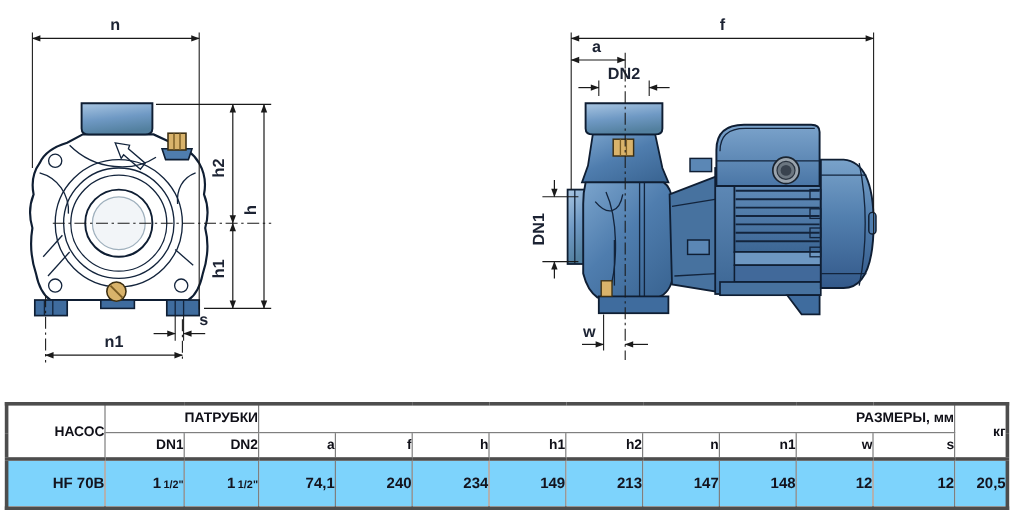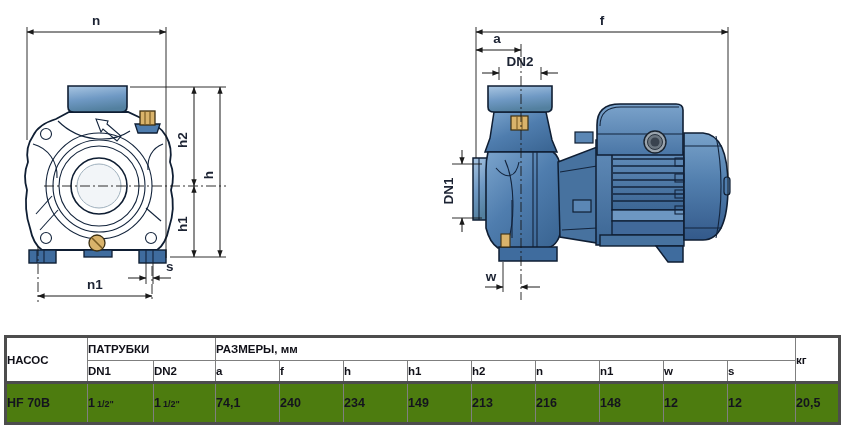--- a/index.html
+++ b/index.html
@@ -3,26 +3,26 @@
 <meta charset="utf-8">
 <style>
   html,body{margin:0;padding:0;background:#ffffff;}
   #stage{position:relative;width:845px;height:442px;background:#ffffff;overflow:hidden;
          font-family:"Liberation Sans",sans-serif;}
   #drawing-svg{position:absolute;left:0;top:0;}
   
   #spec-table-wrap{position:absolute;left:4px;top:335px;}
   table.spec{border-collapse:collapse;table-layout:fixed;width:834px;
              font-family:"Liberation Sans",sans-serif;}
-  table.spec th,table.spec td{border:1px solid #7f7f7f;text-align:left;vertical-align:middle;
+  table.spec th,table.spec td{border:1px solid #7f7f7f;text-align:right;vertical-align:middle;
              padding:0;overflow:hidden;white-space:nowrap;}
   table.spec{border:3px solid #4d4d4d;}
   tr.hdr1 th{height:22px;font-size:11.5px;font-weight:bold;color:#101018;background:#ffffff;}
   tr.hdr2 th{height:20px;font-size:11.5px;font-weight:bold;color:#101018;background:#ffffff;}
-  tr.data td{height:38px;font-size:12.5px;font-weight:bold;color:#14141e;background:#4d7c0f;
+  tr.data td{height:38px;font-size:12.5px;font-weight:bold;color:#14141e;background:#7dd3fc;
              border-top:3px solid #4d4d4d;}
   td.model{text-align:center;}
   .fr{font-size:9px;font-weight:bold;margin-left:2px;}
   
   .dim{stroke:#1a1a1a;stroke-width:1;fill:none;}
   .ext{stroke:#1a1a1a;stroke-width:0.9;fill:none;}
   .cl{stroke:#1a1a1a;stroke-width:0.9;fill:none;stroke-dasharray:10 3 2 3;}
   .lbl{font-family:"Liberation Sans",sans-serif;font-size:13.5px;font-weight:bold;fill:#1c2333;}
   .oln{stroke:#0f1e33;fill:none;}
   .det{stroke:#13243c;stroke-width:1.1;fill:none;}
@@ -296,21 +296,21 @@
           <span>1</span><span class="fr">1/2"</span>
         </td>
         <td>
           <span>1</span><span class="fr">1/2"</span>
         </td>
         <td>74,1</td>
         <td>240</td>
         <td>234</td>
         <td>149</td>
         <td>213</td>
-        <td>216</td>
+        <td>147</td>
         <td>148</td>
         <td>12</td>
         <td>12</td>
         <td>20,5</td>
       </tr>
     </tbody>
       </table>
   </div>
 
 </div>

